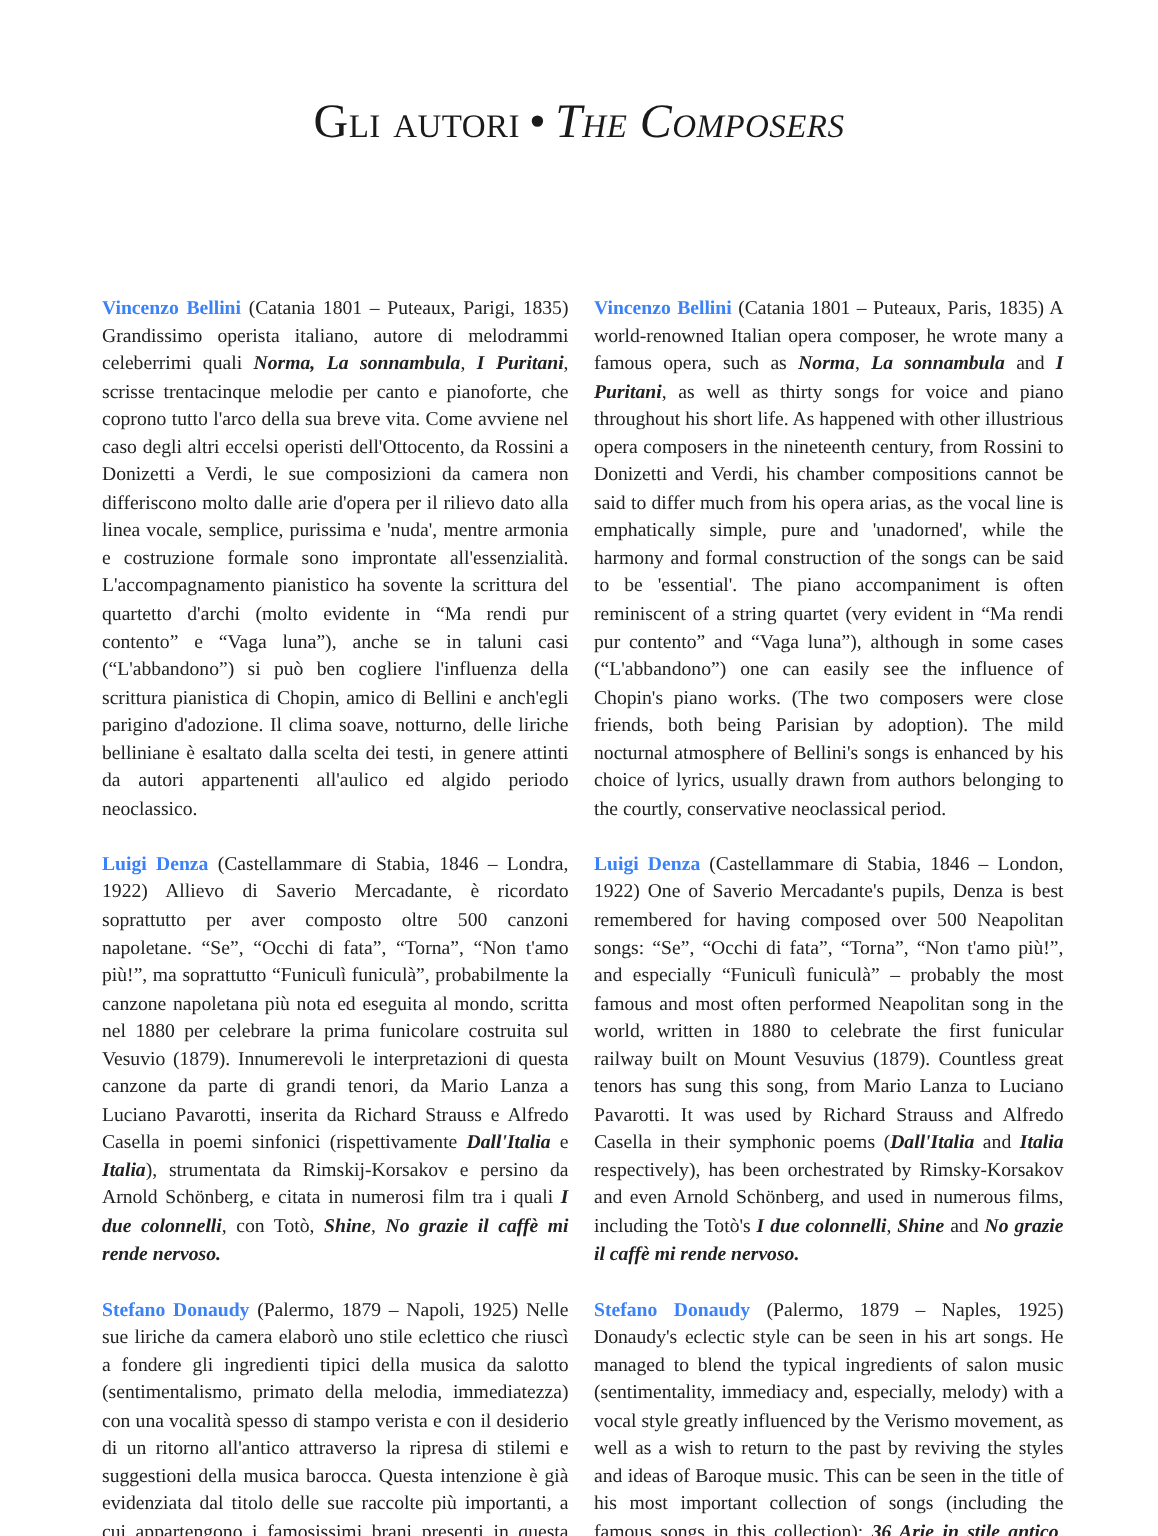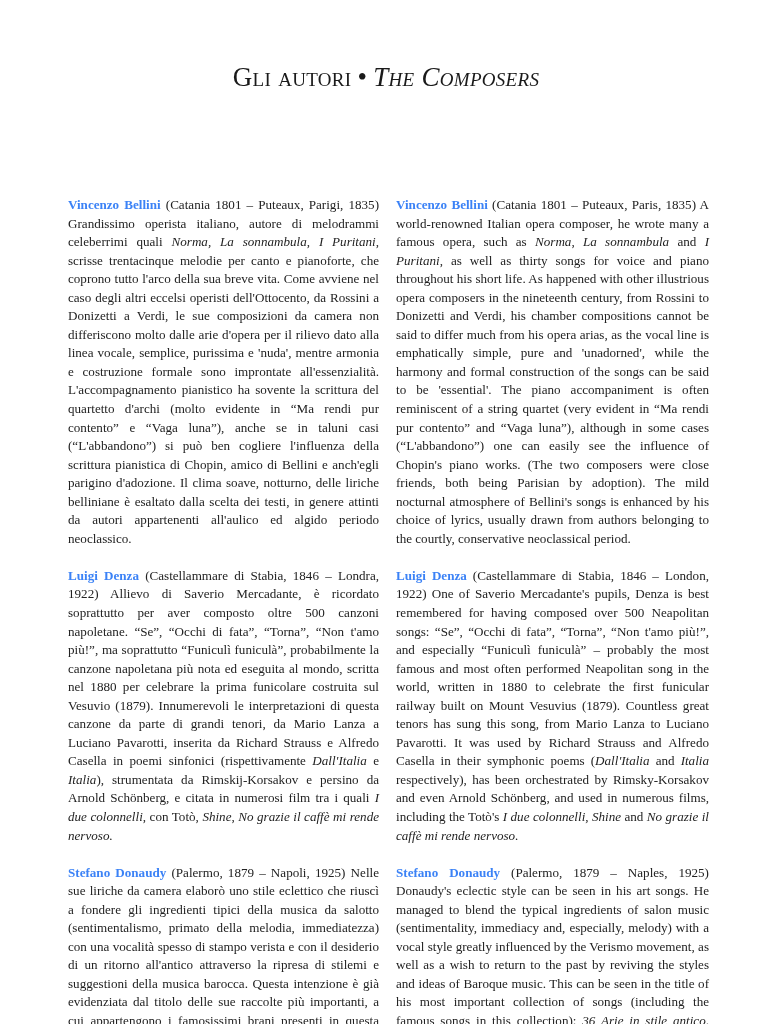--- a/index.html
+++ b/index.html
@@ -1,36 +1,36 @@
 <!DOCTYPE html>
 <html><head>
 <meta charset="utf-8">
 <style>
   html, body { margin: 0; padding: 0; background: #ffffff; }
   body { width: 772px; height: 1024px; position: relative; overflow: hidden; }
   .page { position: absolute; left: 0; top: 0; width: 772px; height: 1024px; background: #fff; color: #1e1e1e; }
   .title {
     position: absolute; left: 0; top: 62px; width: 772px; text-align: center;
     font-family: "Liberation Serif", "DejaVu Serif", serif;
-    font-size: 27px; color: #1a1a1a; letter-spacing: 0.3px;
+    font-size: 32px; color: #1a1a1a; letter-spacing: 0.3px;
   }
   .title .it-part { font-style: italic; }
   .title .sc { font-variant: small-caps; }
   .title .bullet { margin: 0 6px; }
   .col {
     position: absolute; top: 196px;
     font-family: "Liberation Serif", "DejaVu Serif", serif;
     font-size: 13.1px; line-height: 18.55px; color: #222;
     text-align: justify; hyphens: none;
   }
   .col.left { left: 68px; width: 311px; }
   .col.right { left: 396px; width: 313px; }
   .entry { margin: 0 0 18.5px 0; }
   .entry .name { font-weight: bold; color: #3b82f6; }
-  .entry em { font-style: italic; }
+  .entry em { font-style: italic; font-weight: bold; }
 </style>
 </head>
 <body>
 
 <div class="page">
   <h1 class="title" style="margin:0;font-weight:normal;">
     <span class="sc">Gli autori</span><span class="bullet">•</span><span class="sc it-part">The Composers</span>
   </h1>
 
   <div class="col left">

